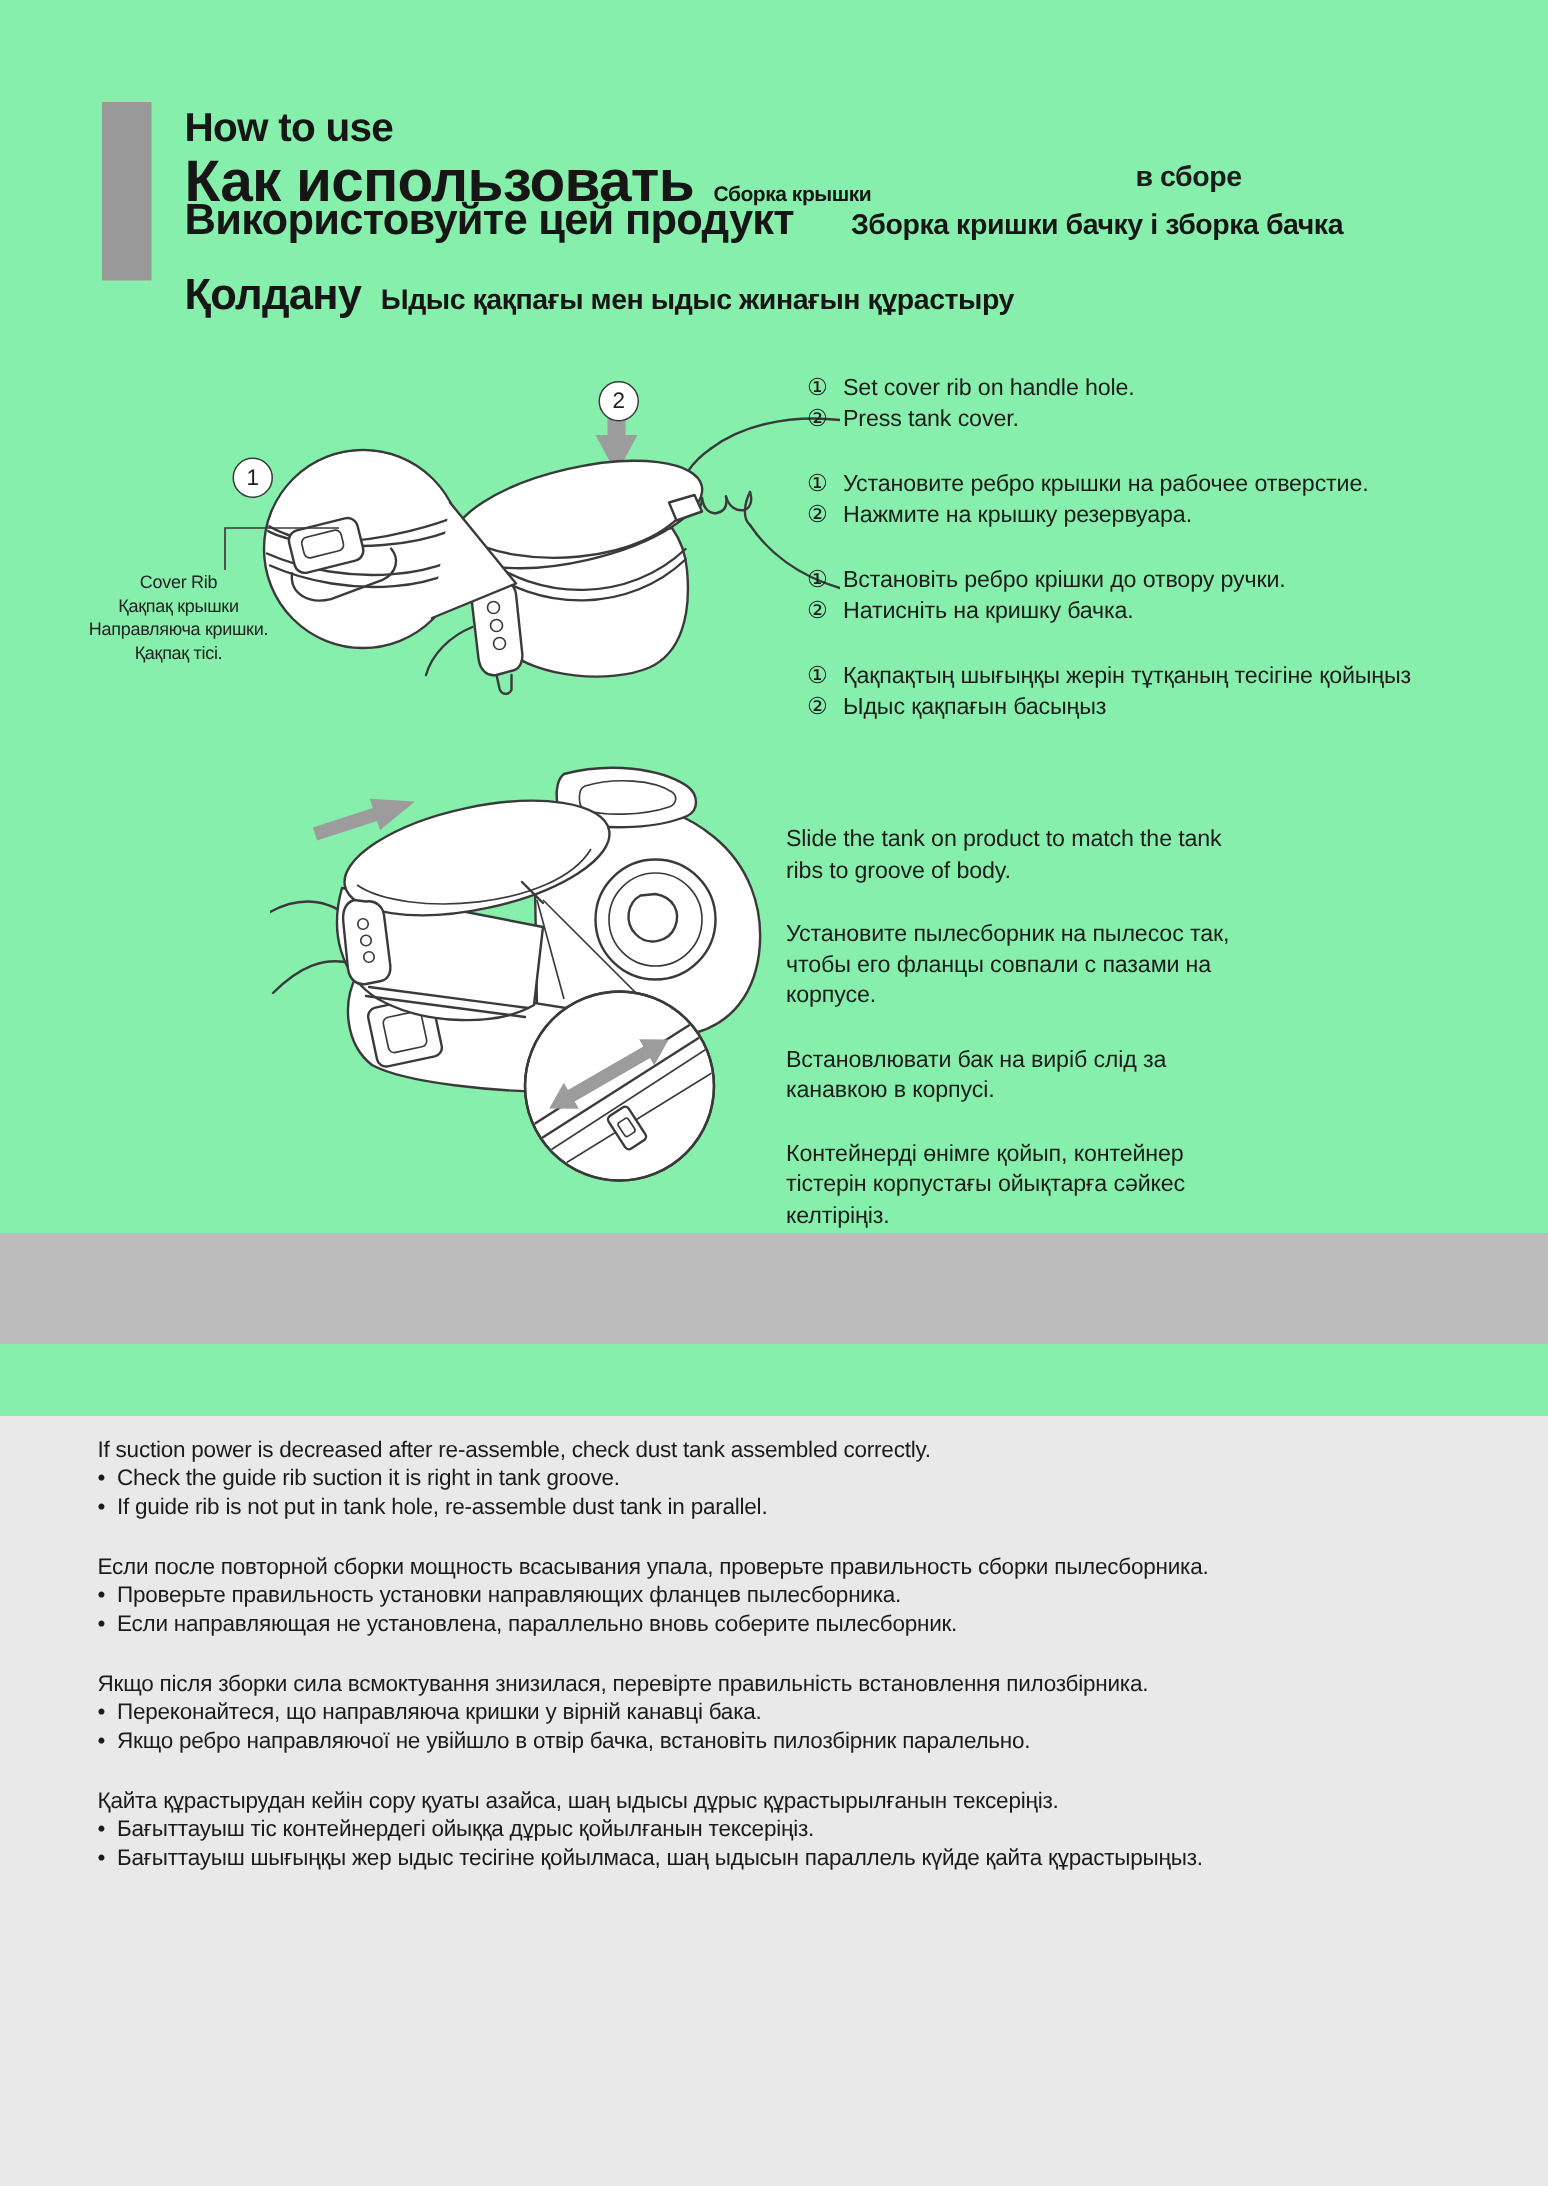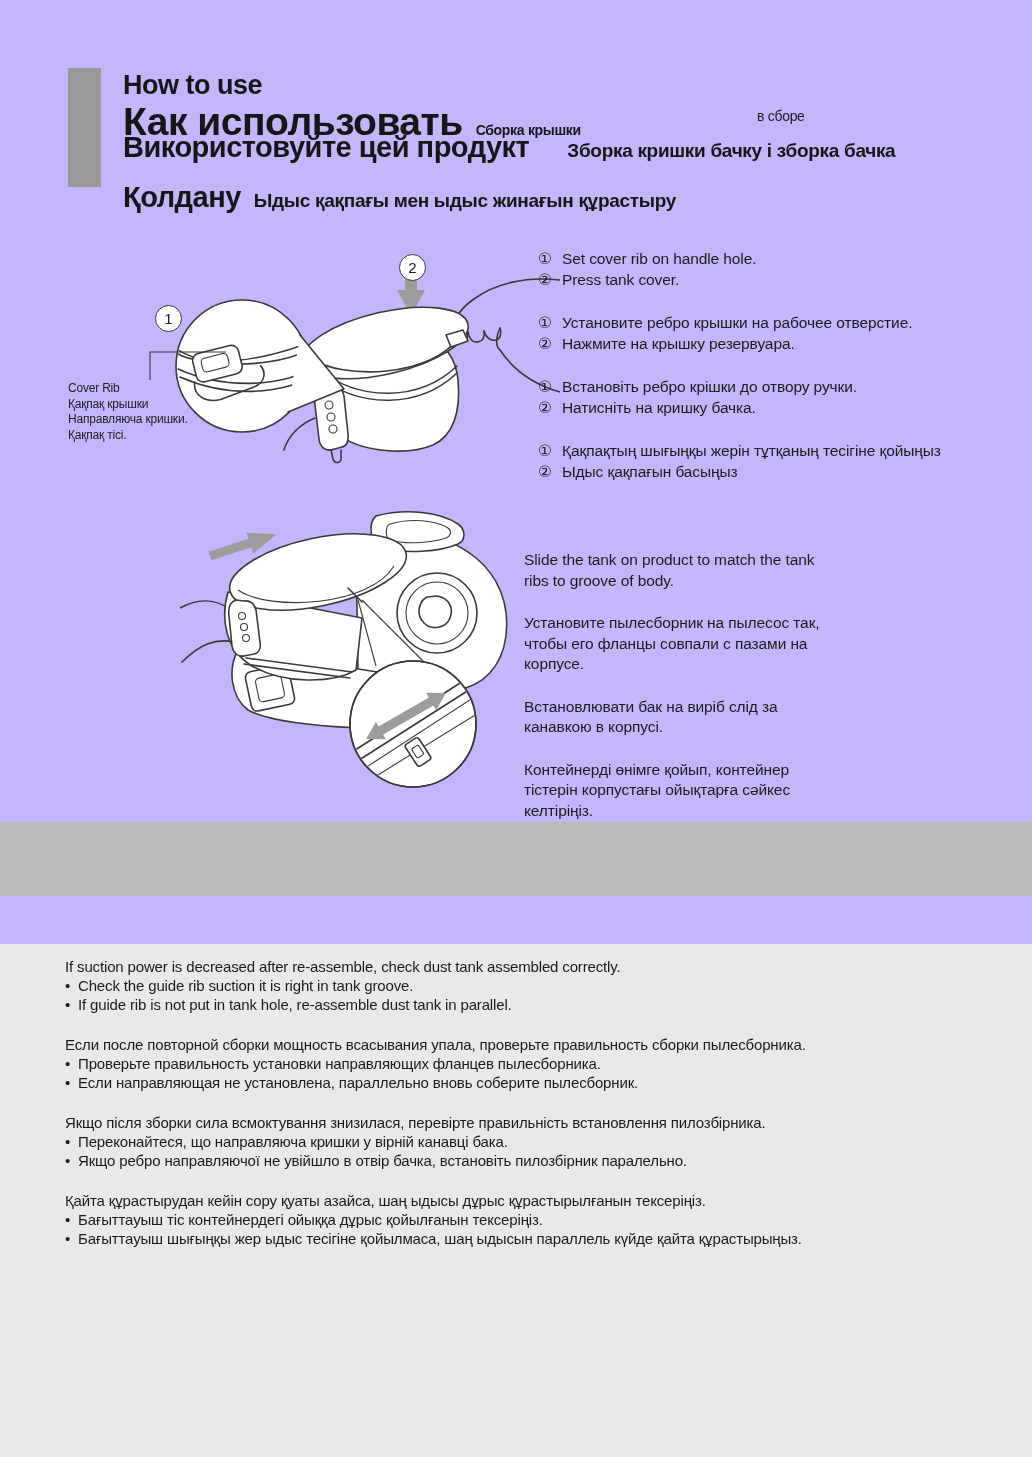--- a/index.html
+++ b/index.html
@@ -1,35 +1,35 @@
 <!DOCTYPE html>
 <html><head>
 <meta charset="utf-8">
 <style>
   html,body{margin:0;padding:0;background:#fff;}
-  #page{position:relative;width:1032px;height:1457px;background:#c4b5fd;overflow:hidden;
+  #page{position:relative;width:1032px;height:1457px;background:#86efac;overflow:hidden;
         font-family:"Liberation Sans","DejaVu Sans",sans-serif;color:#1c1c1c;}
 
   
   #header-bar{position:absolute;left:68px;top:68px;width:33px;height:119px;background:#999999;}
   .hrow{position:absolute;left:123px;display:flex;align-items:baseline;gap:13px;white-space:nowrap;}
   .htitle{font-weight:bold;letter-spacing:-0.5px;color:#161616;}
   .hsub{font-weight:bold;letter-spacing:-0.3px;color:#161616;}
   #hrow-0{top:70px;}  #hrow-0 .htitle{font-size:27px;} #hrow-0 .hsub{font-size:17px;}
   #hrow-1{top:100px;} #hrow-1 .htitle{font-size:39px;} #hrow-1 .hsub{font-size:14px;}
   #hrow-2{top:131px;gap:38px;} #hrow-2 .htitle{font-size:29px;} #hrow-2 .hsub{font-size:19px;}
   #hrow-3{top:181px;} #hrow-3 .htitle{font-size:29px;} #hrow-3 .hsub{font-size:19px;}
-  #hnote{position:absolute;left:757px;top:108px;font-weight:normal;font-size:14px;letter-spacing:-0.3px;}
+  #hnote{position:absolute;left:757px;top:108px;font-weight:bold;font-size:19px;letter-spacing:-0.3px;}
 
   
   .diag{position:absolute;}
   .dmark{position:absolute;width:25px;height:25px;border:1.8px solid #3a3a3a;border-radius:50%;
          background:#fff;display:flex;align-items:center;justify-content:center;
          font-size:15px;color:#222;z-index:5;}
-  #callout-label{position:absolute;left:68px;top:381px;width:134px;text-align:left;
+  #callout-label{position:absolute;left:52px;top:381px;width:134px;text-align:center;
                  font-size:12px;line-height:15.5px;color:#222;letter-spacing:-0.2px;}
 
   
   #step1-text{position:absolute;left:538px;top:248px;width:424px;font-size:15.5px;line-height:21px;}
   .igroup{margin-bottom:22px;}
   .irow{display:flex;}
   .inum{width:24px;flex:none;}
   .itext{flex:1;letter-spacing:-0.1px;}
   #step2-text{position:absolute;left:524px;top:550px;width:312px;font-size:15.5px;line-height:20.5px;}
   .p2{margin-bottom:22px;letter-spacing:-0.1px;}

